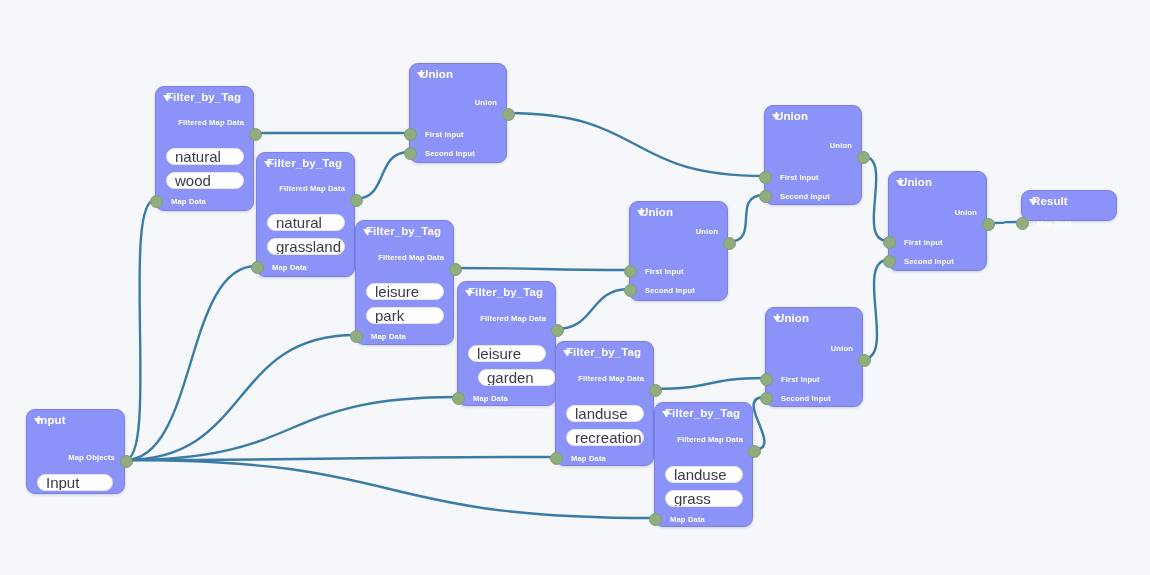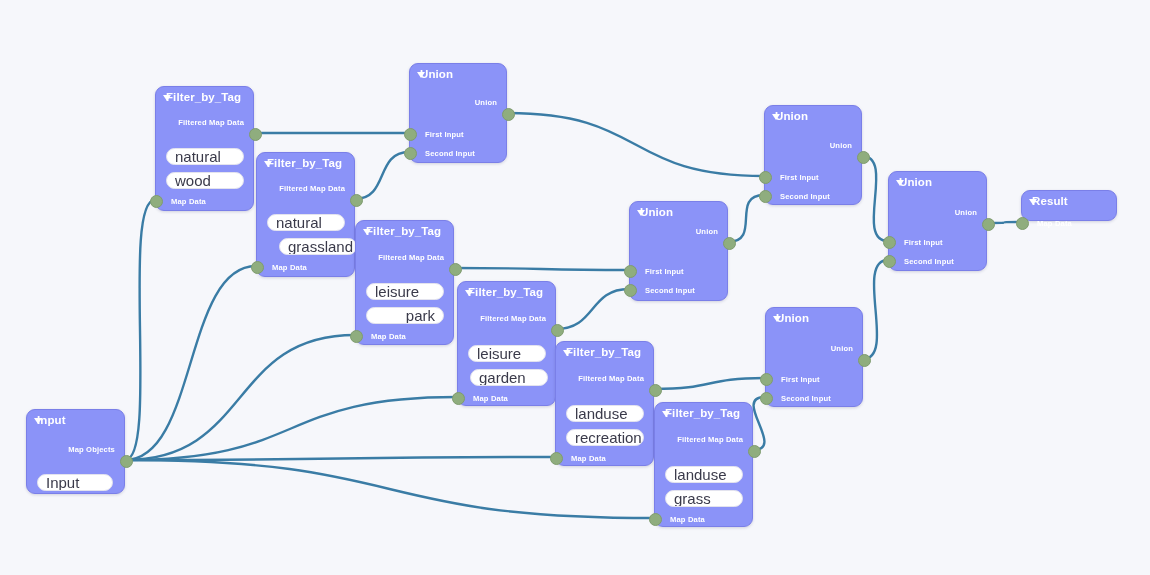--- a/index.html
+++ b/index.html
@@ -98,21 +98,21 @@
       <path d="M 507 113 C 648.35 113, 622.65 176, 764 176" fill="none" stroke="#3a7ca5" stroke-width="2.4" stroke-linecap="round"></path>
       <path d="M 728 242 C 762 242, 730 195, 764 195" fill="none" stroke="#3a7ca5" stroke-width="2.4" stroke-linecap="round"></path>
       <path d="M 862 156 C 896 156, 854 241, 888 241" fill="none" stroke="#3a7ca5" stroke-width="2.4" stroke-linecap="round"></path>
       <path d="M 863 359 C 897 359, 854 260, 888 260" fill="none" stroke="#3a7ca5" stroke-width="2.4" stroke-linecap="round"></path>
       <path d="M 987 223 C 1021 223, 987 222, 1021 222" fill="none" stroke="#3a7ca5" stroke-width="2.4" stroke-linecap="round"></path>
     </svg>
   <div id="nodes-layer">
       <div class="node" style="left: 26px; top: 409px; width: 99px; height: 85px; background: rgb(139, 147, 248);">
         <div class="collapse-tri"></div>
         <div class="node-title">Input</div>
-        <div class="port-label out" style="top: 35px;">Map Objects</div>
+        <div class="port-label out" style="top: 43px;">Map Objects</div>
         <div class="dot" style="left: 92.5px; top: 44.5px; background: rgb(143, 173, 126);"></div>
         <div class="field" style="left: 10px; top: 64px; width: 76px;">Input</div>
       </div>
       <div class="node" style="left: 155px; top: 86px; width: 99px; height: 125px; background: rgb(139, 147, 248);">
         <div class="collapse-tri"></div>
         <div class="node-title">Filter_by_Tag</div>
         <div class="port-label out" style="top: 31px;">Filtered Map Data</div>
         <div class="dot" style="left: 92.5px; top: 40.5px; background: rgb(143, 173, 126);"></div>
         <div class="port-label in" style="top: 110px;">Map Data</div>
         <div class="dot" style="left: -6.5px; top: 107.5px; background: rgb(143, 173, 126);"></div>
@@ -120,41 +120,41 @@
         <div class="field" style="left: 10px; top: 85px; width: 78px;">wood</div>
       </div>
       <div class="node" style="left: 256px; top: 152px; width: 99px; height: 125px; background: rgb(139, 147, 248);">
         <div class="collapse-tri"></div>
         <div class="node-title">Filter_by_Tag</div>
         <div class="port-label out" style="top: 31px;">Filtered Map Data</div>
         <div class="dot" style="left: 92.5px; top: 40.5px; background: rgb(143, 173, 126);"></div>
         <div class="port-label in" style="top: 110px;">Map Data</div>
         <div class="dot" style="left: -6.5px; top: 107.5px; background: rgb(143, 173, 126);"></div>
         <div class="field" style="left: 10px; top: 61px; width: 78px;">natural</div>
-        <div class="field" style="left: 22px; top: 85px; width: 78px;">grassland</div>
+        <div class="field" style="left: 10px; top: 85px; width: 78px;">grassland</div>
       </div>
       <div class="node" style="left: 355px; top: 220px; width: 99px; height: 125px; background: rgb(139, 147, 248);">
         <div class="collapse-tri"></div>
         <div class="node-title">Filter_by_Tag</div>
         <div class="port-label out" style="top: 32px;">Filtered Map Data</div>
         <div class="dot" style="left: 92.5px; top: 41.5px; background: rgb(143, 173, 126);"></div>
         <div class="port-label in" style="top: 111px;">Map Data</div>
         <div class="dot" style="left: -6.5px; top: 108.5px; background: rgb(143, 173, 126);"></div>
         <div class="field" style="left: 10px; top: 62px; width: 78px;">leisure</div>
-        <div class="field" style="left: 10px; top: 86px; width: 78px; text-align: right;">park</div>
+        <div class="field" style="left: 10px; top: 86px; width: 78px;">park</div>
       </div>
       <div class="node" style="left: 457px; top: 281px; width: 99px; height: 125px; background: rgb(139, 147, 248);">
         <div class="collapse-tri"></div>
         <div class="node-title">Filter_by_Tag</div>
         <div class="port-label out" style="top: 32px;">Filtered Map Data</div>
         <div class="dot" style="left: 92.5px; top: 41.5px; background: rgb(143, 173, 126);"></div>
         <div class="port-label in" style="top: 112px;">Map Data</div>
         <div class="dot" style="left: -6.5px; top: 109.5px; background: rgb(143, 173, 126);"></div>
         <div class="field" style="left: 10px; top: 63px; width: 78px;">leisure</div>
-        <div class="field" style="left: 12px; top: 87px; width: 78px;">garden</div>
+        <div class="field" style="left: 20px; top: 87px; width: 78px;">garden</div>
       </div>
       <div class="node" style="left: 555px; top: 341px; width: 99px; height: 125px; background: rgb(139, 147, 248);">
         <div class="collapse-tri"></div>
         <div class="node-title">Filter_by_Tag</div>
         <div class="port-label out" style="top: 32px;">Filtered Map Data</div>
         <div class="dot" style="left: 92.5px; top: 41.5px; background: rgb(143, 173, 126);"></div>
         <div class="port-label in" style="top: 112px;">Map Data</div>
         <div class="dot" style="left: -6.5px; top: 109.5px; background: rgb(143, 173, 126);"></div>
         <div class="field" style="left: 10px; top: 63px; width: 78px;">landuse</div>
         <div class="field" style="left: 10px; top: 87px; width: 78px;">recreation_ground</div>

